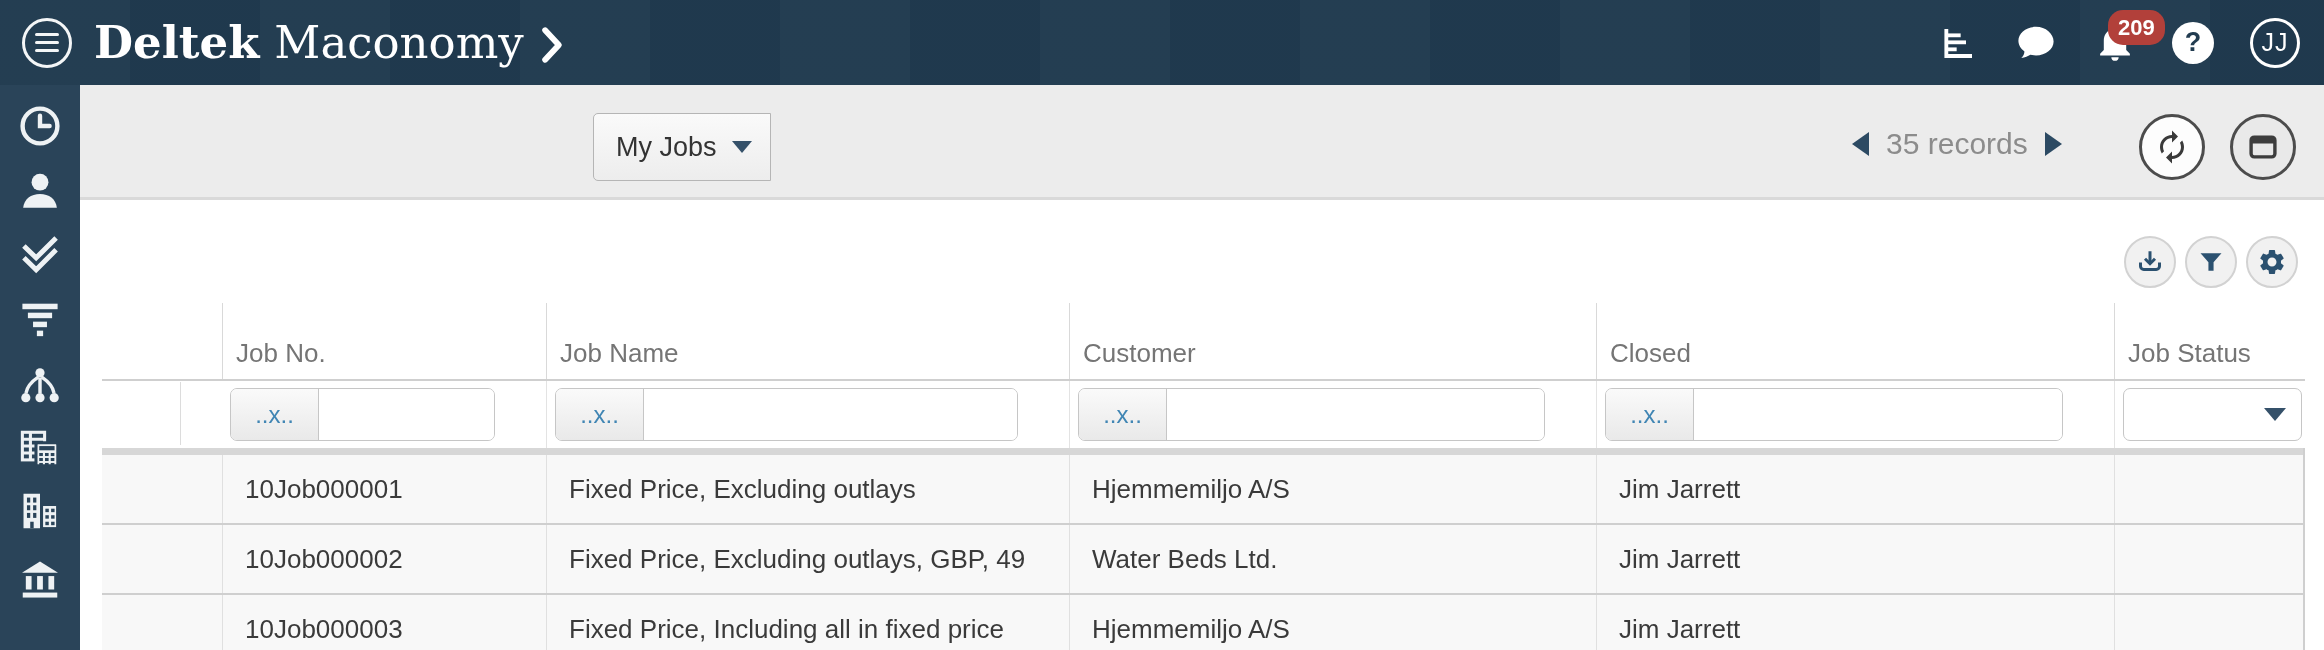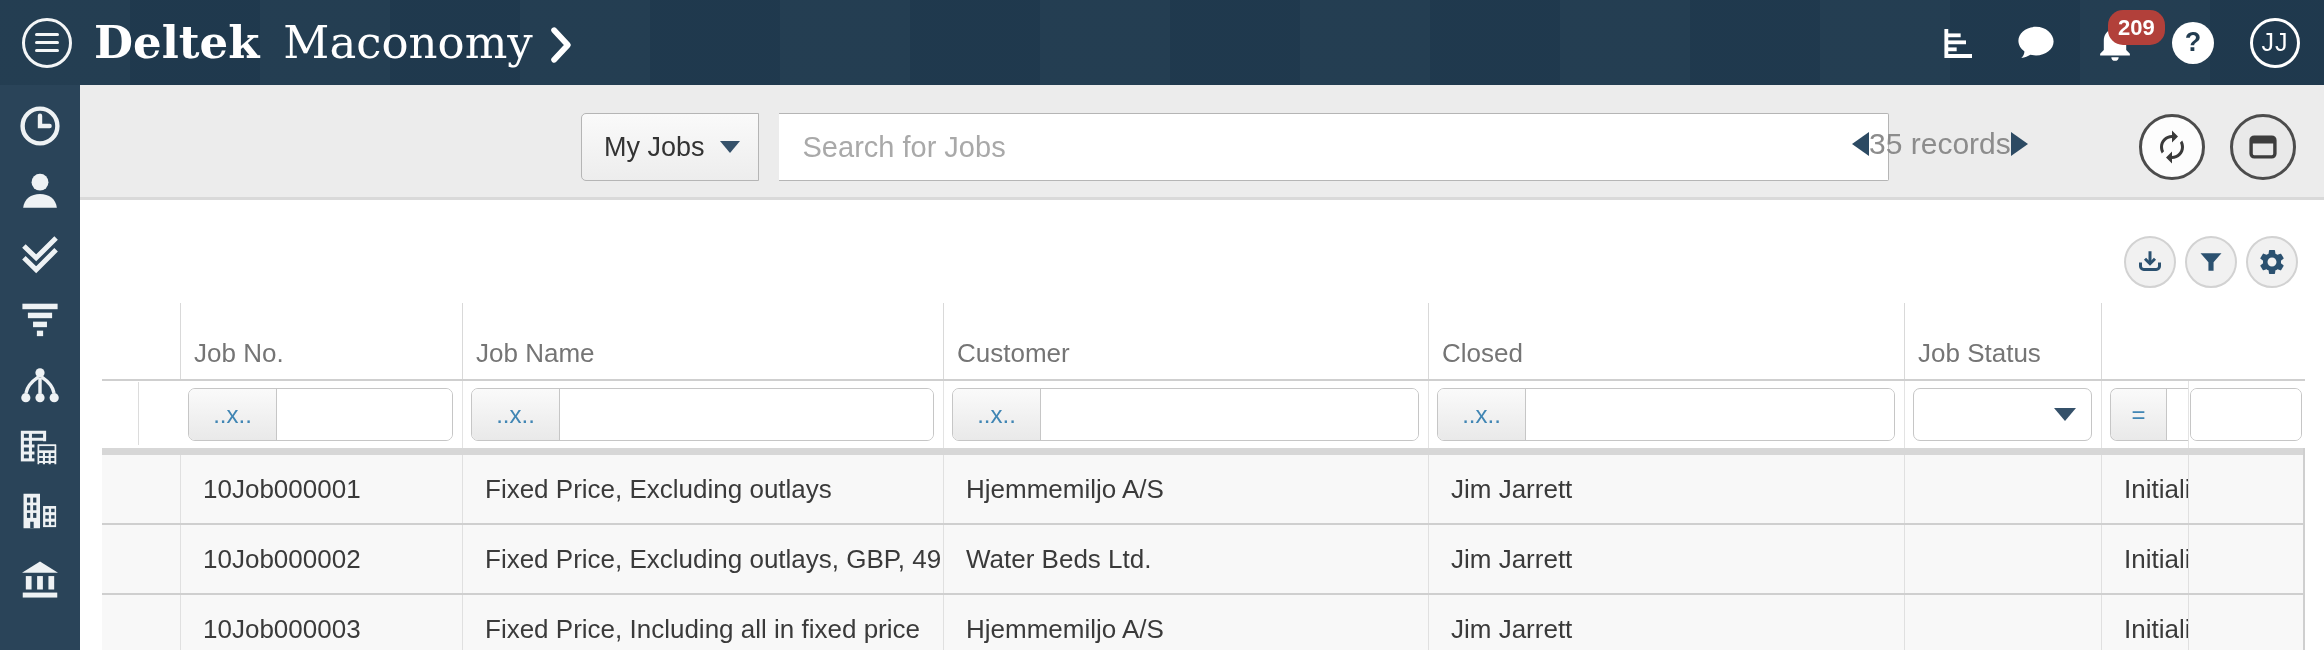--- a/index.html
+++ b/index.html
@@ -8,66 +8,66 @@
 
   
   .topbar{position:absolute;left:0;top:0;width:2324px;height:85px;background:#203a4f;
           background-image:repeating-linear-gradient(90deg,rgba(255,255,255,.018) 0 130px,rgba(0,0,0,.02) 130px 260px);
           display:flex;align-items:center;}
   .hamburger{margin-left:22px;width:50px;height:50px;border:3px solid #f4f6f7;border-radius:50%;
              box-sizing:border-box;display:flex;flex-direction:column;justify-content:center;align-items:center;gap:5px;cursor:pointer;}
   .hamburger span{display:block;width:24px;height:3px;background:#f4f6f7;border-radius:2px;}
   .brand{display:flex;align-items:center;margin-left:22px;color:#fff;font-family:"DejaVu Serif",serif;font-size:45px;cursor:pointer;}
   .brand .bold{font-weight:bold;}
-  .brand .name{margin-left:24px;font-weight:normal;}
+  .brand .name{margin-left:15px;font-weight:normal;}
   .brand svg{margin-left:16px;margin-top:4px;}
   .topbar-icons{position:absolute;right:24px;top:0;height:85px;display:flex;align-items:center;gap:36px;}
   .tico{display:flex;align-items:center;justify-content:center;cursor:pointer;}
   .bell-wrap{position:relative;}
   .badge{position:absolute;top:-12px;left:14px;background:#b2403a;color:#fff;font-size:22px;font-weight:bold;
          border-radius:15px;padding:5px 10px;line-height:25px;}
   .q-circle{width:42px;height:42px;border-radius:50%;background:#fff;color:#223c50;font-weight:bold;
             font-size:27px;display:flex;align-items:center;justify-content:center;}
   .avatar{width:50px;height:50px;border-radius:50%;border:3px solid #fff;box-sizing:border-box;color:#fff;
           font-size:25px;display:flex;align-items:center;justify-content:center;letter-spacing:1px;}
 
   
   .sidebar{position:absolute;left:0;top:85px;width:80px;height:565px;background:#2a4459;}
   .side-item{position:absolute;left:0;width:80px;height:58px;display:flex;align-items:center;justify-content:center;cursor:pointer;}
 
   
   .page-header{position:absolute;left:80px;top:85px;width:2244px;height:112px;background:#ececec;
                border-bottom:3px solid #d9d9d9;box-sizing:content-box;}
   .title{position:absolute;left:32px;top:16px;font-family:"DejaVu Serif",serif;font-size:58px;color:#575757;white-space:nowrap;}
-  .search-group{position:absolute;left:501px;top:28px;height:64px;display:flex;gap:20px;}
+  .search-group{position:absolute;left:513px;top:28px;height:64px;display:flex;}
   .scope{height:68px;box-sizing:border-box;background:linear-gradient(#fafafa,#ededed);border:1px solid #b5b5b5;
          border-radius:5px 0 0 5px;display:flex;align-items:center;padding:0 18px 0 22px;gap:15px;
          font-size:27px;color:#333;cursor:pointer;white-space:nowrap;}
   .tri-down{width:0;height:0;border-left:10px solid transparent;border-right:10px solid transparent;border-top:12px solid #35516a;}
   .search-input{width:1110px;height:68px;box-sizing:border-box;border:1px solid #b5b5b5;border-left:none;background:#fff;
                 font-size:29px;color:#333;padding:0 24px;border-radius:0 2px 2px 0;outline:none;font-family:"Liberation Sans",sans-serif;}
   .search-input::placeholder{color:#a9a9a9;}
-  .pager{position:absolute;left:1772px;top:36px;height:46px;display:flex;align-items:center;}
+  .pager{position:absolute;left:1772px;top:36px;height:46px;display:flex;align-items:center;gap:17px;}
   .tri-left{width:0;height:0;border-right:17px solid #2c4a63;border-top:12px solid transparent;border-bottom:12px solid transparent;cursor:pointer;}
   .tri-right{width:0;height:0;border-left:17px solid #2c4a63;border-top:12px solid transparent;border-bottom:12px solid transparent;cursor:pointer;}
   .records{font-size:30px;color:#8c8c8c;white-space:nowrap;}
   .hbtn{position:absolute;top:29px;width:66px;height:66px;border-radius:50%;box-sizing:border-box;border:3px solid #4c4c4c;
         display:flex;align-items:center;justify-content:center;cursor:pointer;}
   .hbtn.refresh{left:2059px;background:#fdfdfd;}
   .hbtn.window{left:2150px;background:#e9e9e9;}
 
   
   .content{position:absolute;left:80px;top:200px;width:2244px;height:450px;background:#fff;}
   .tbtn{position:absolute;width:52px;height:52px;border-radius:50%;background:#f1f1f1;border:2px solid #d2d2d2;
         box-sizing:border-box;display:flex;align-items:center;justify-content:center;top:236px;cursor:pointer;}
   .tbtn.download{left:2124px;} .tbtn.filter{left:2185px;} .tbtn.settings{left:2246px;}
 
   
   .grid{position:absolute;left:102px;top:303px;width:2203px;height:347px;overflow:hidden;}
-  .cols{display:grid;grid-template-columns:78px 282px 481px 485px 476px 197px 87px 117px;}
+  .cols{display:grid;grid-template-columns:78px 282px 481px 485px 476px 197px 87px 117px;gap:42px;}
   .thead{height:76px;}
   .th{border-left:1px solid #d9d9d9;display:flex;align-items:flex-end;padding:0 0 10px 13px;box-sizing:border-box;
       font-size:26px;color:#757575;overflow:hidden;white-space:nowrap;cursor:pointer;}
   .th.first{border-left:none;cursor:default;}
   .thead-sep{height:2px;background:#cfcfcf;}
   .frow{position:relative;height:67px;}
   .fcell{position:relative;border-left:1px solid #e3e3e3;}
   .fcell.noborder{border-left:none;}
   .frow-divider{position:absolute;left:35px;top:1px;bottom:3px;width:1px;background:#dcdcdc;}
   .fbox{margin:7px 9px 0 8px;height:53px;box-sizing:border-box;border:1px solid #c6c6c6;border-radius:7px;
@@ -228,21 +228,20 @@
     </div>
   </div>
 
   <div class="page-header">
 
     <div class="search-group">
       <div class="scope">
         <span>My Jobs</span>
         <span class="tri-down"></span>
       </div>
-      <input class="search-input" type="text" placeholder="Search for Jobs" style="">
     </div>
 
     <div class="pager">
       <span class="tri-left"></span>
       <span class="records">35 records</span>
       <span class="tri-right"></span>
     </div>
 
     <div class="hbtn refresh">
       <svg width="36" height="36" viewBox="0 0 24 24" fill="#3a3a3a">

